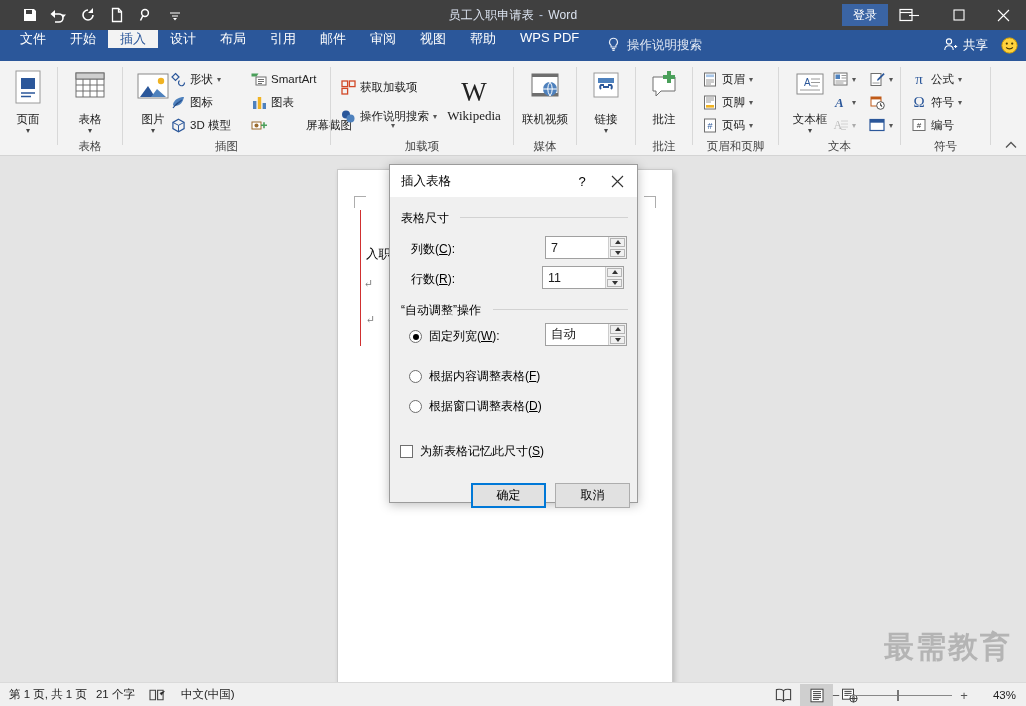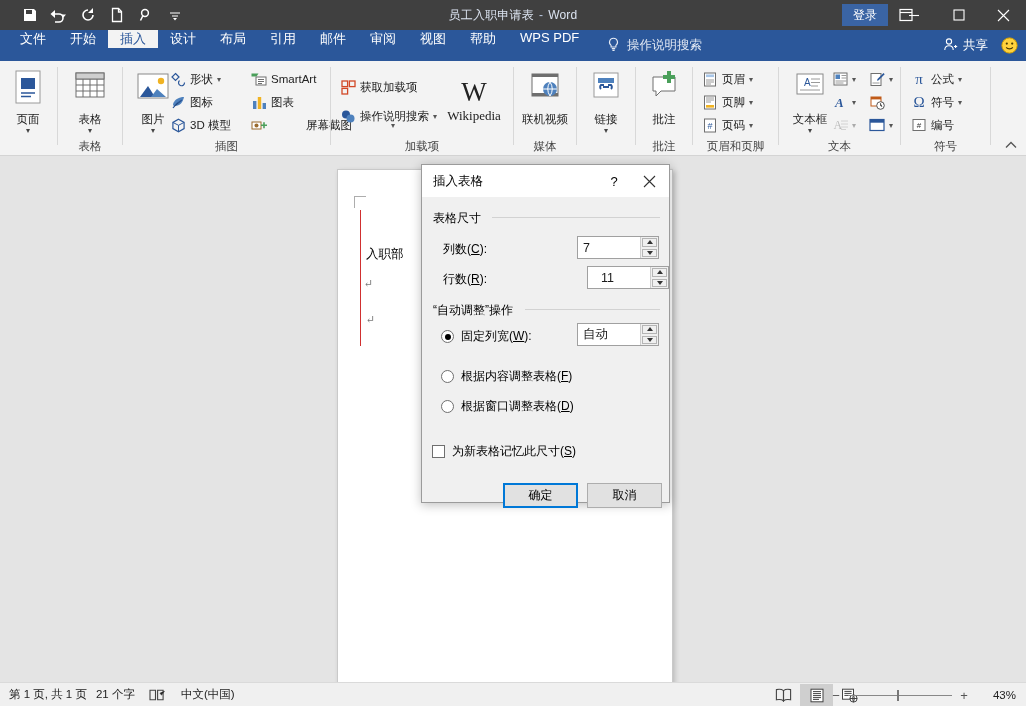--- a/index.html
+++ b/index.html
@@ -115,21 +115,21 @@
     position: absolute; right: 14px; bottom: 14px;
     font-size: 30px; font-weight: bold; color: #b4b4b4;
     letter-spacing: 2px; font-family: "DejaVu Sans", sans-serif;
   }
 
   
   .dlg {
     position: absolute; left: 389px; top: 164px; width: 249px; height: 339px;
     background: #f0f0f0; border: 1px solid #9b9b9b;
     box-shadow: 0 2px 10px rgba(0,0,0,.25);
-    font-size: 12px; color: #000; margin-left: 32px;
+    font-size: 12px; color: #000;
   }
   .dlg-title {
     position: absolute; left: 0; top: 0; width: 100%; height: 32px;
     background: #ffffff; display: flex; align-items: center;
   }
   .dlg-title .t { margin-left: 11px; font-size: 12.5px; }
   .dlg-help { position: absolute; right: 45px; top: 6px; width: 20px; height: 20px;
     display: flex; align-items: center; justify-content: center; font-size: 13px; }
   .dlg-close { position: absolute; right: 7px; top: 6px; width: 26px; height: 20px;
     display: flex; align-items: center; justify-content: center; }
@@ -666,20 +666,21 @@
       <div class="changebar"></div>
 
       <div class="doc-line" style="left:28px; top:76px;">入职部</div>
       <div class="doc-line" style="right:32px; top:76px;">
         <span>日</span><span class="pilcrow">↵</span>
       </div>
       <div class="doc-line pilcrow" style="left:26px; top:107px;">↵</div>
       <div class="doc-line pilcrow" style="left:28px; top:143px;">↵</div>
     </div>
 
+    <div class="watermark">最需教育</div>
   </div>
 
   <div class="dlg">
     <div class="dlg-title">
       <span class="t">插入表格</span>
       <span class="dlg-help">?</span>
       <span class="dlg-close">
         <svg width="13" height="13" viewBox="0 0 13 13">
             <path stroke="#333" stroke-width="1.1" d="M1 1l11 11M12 1L1 12"></path>
           </svg>
@@ -702,21 +703,21 @@
             </div>
           <div>
               <span class="tri down"></span>
             </div>
         </div>
       </div>
 
       <div class="frm-label" style="left:21px; top:74px;">
         <span>行数(</span><u>R</u><span>):</span>
       </div>
-      <div class="spin" style="left:165px; top:69px;padding-left:8px;">
+      <div class="spin" style="left:152px; top:69px;">
         <div class="val">11</div>
         <div class="arrows">
           <div>
               <span class="tri up"></span>
             </div>
           <div>
               <span class="tri down"></span>
             </div>
         </div>
       </div>

